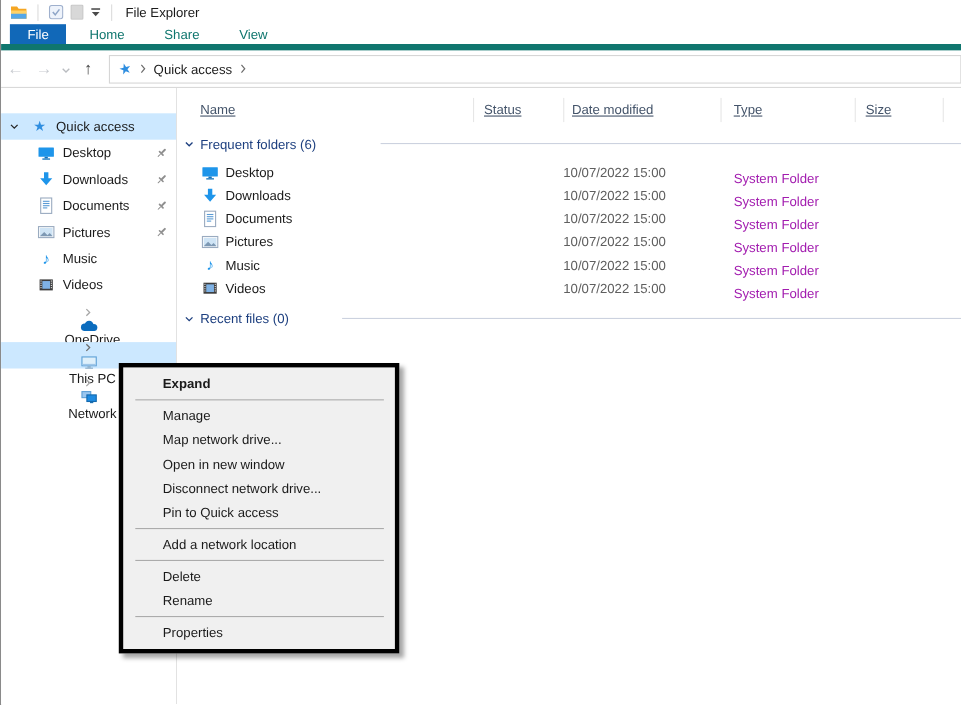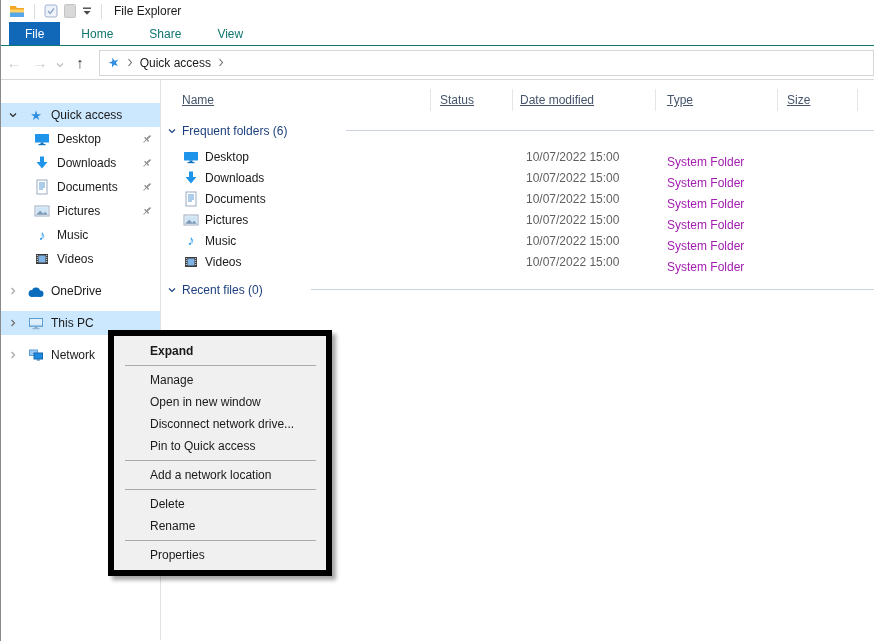--- a/index.html
+++ b/index.html
@@ -7,21 +7,21 @@
     font-family:"Liberation Sans","DejaVu Sans",sans-serif; font-size:12px; color:#1a1a1a; }
   #window { position:relative; width:874px; height:641px; background:#fff; border-left:1px solid #8a8a8a; }
 
   
   .titlebar { height:22px; display:flex; align-items:center; padding-left:5px; background:#fff; }
   .titlebar .sep { width:1px; height:15px; background:#dcdcdc; margin:0 6px; }
   .qat-btn { display:flex; align-items:center; justify-content:center; padding:0 3px; height:20px; }
   .app-title { margin-left:6px; color:#1a1a1a; }
 
   
-  .tabs { height:24px; display:flex; align-items:stretch; border-bottom:1px solid #0f766e; background:#fff; }
+  .tabs { height:24px; display:flex; align-items:stretch; border-bottom:6px solid #0f766e; background:#fff; }
   .tab { display:flex; align-items:center; padding:0 15px; color:#0f766e; cursor:default; }
   .tab.file { background:#1168b8; color:#fff; margin-left:8px; padding:0 16px; }
   .tab.plain { margin-left:6px; }
 
   
   .navbar { height:34px; display:flex; align-items:center; border-bottom:1px solid #d9d9d9; background:#fff; }
   .nav-btn { width:26px; text-align:center; font-size:15px; line-height:26px; }
   .nav-back,.nav-fwd { color:#c9ccd1; }
   .nav-drop { width:14px; }
   .nav-up { color:#3f3f3f; }
@@ -31,43 +31,43 @@
   .crumb-sep { margin:0 7px; display:flex; }
   .crumb-label { color:#1a1a1a; }
 
   
   .main { display:flex; height:560px; }
   .sidebar { width:160px; border-right:1px solid #e2e2e2; padding-top:23px; background:#fff; flex:none; }
   .tree-row { height:24px; display:flex; align-items:center; position:relative; cursor:default; }
   .tree-row.sel { background:#cce8ff; }
   .tree-row.root { padding-left:7px; }
   .tree-row.child { padding-left:32px; }
-  .tree-row.group-gap { margin-top:8px; }
+  .tree-row.group-gap { margin-top:8px;flex-direction:column; }
   .tree-chev { width:12px; display:flex; margin-right:7px; flex:none; }
   .tree-ico { width:18px; display:flex; justify-content:center; margin-right:6px; flex:none; }
   .tree-label { white-space:nowrap; }
   .pin { position:absolute; right:7px; top:6px; }
   .note-glyph { color:#1e95ea; font-size:14px; line-height:14px; }
 
   
   .content { position:relative; flex:1; background:#fff; }
   .colhead { position:absolute; top:6px; height:28px; line-height:28px; color:#44546a; cursor:default;text-decoration:underline; }
   .colsep { position:absolute; top:9px; height:22px; width:1px; background:#e6e6e6; }
   .group-row { position:absolute; height:21px; display:flex; align-items:center; color:#1d3f7f; cursor:default; }
   .group-chev { display:flex; margin-right:5px; }
   .group-rule { position:absolute; height:1px; background:#ccd2df; top:10px; right:0; }
   .file-row { position:absolute; left:0; right:0; height:21px; }
   .file-row .ico { position:absolute; left:22px; top:2px; width:16px; height:16px; display:flex; justify-content:center; }
   .file-row .nm { position:absolute; left:44px; top:0; line-height:21px; color:#1a1a1a; }
-  .file-row .dt { position:absolute; left:365px; top:0; line-height:21px; color:#5f5f5f; }
+  .file-row .dt { position:absolute; left:351px; top:0; line-height:21px; color:#5f5f5f; }
   .file-row .tp { position:absolute; left:506px; top:5px; line-height:21px; color:#a21caf; }
 
   
-  .ctx { position:absolute; left:107px; top:330px; width:224px; background:#f0f0f0;
-    border:6px solid #000000; box-shadow:4px 4px 4px rgba(0,0,0,.35); padding:4px 0; z-index:10; }
+  .ctx { position:absolute; left:107px; top:330px; width:255px; background:#f0f0f0;
+    border:4px solid #000000; box-shadow:4px 4px 4px rgba(0,0,0,.35); padding:4px 0; z-index:10; }
   .ctx-item { height:22px; line-height:22px; padding-left:36px; color:#1a1a1a; cursor:default; }
   .ctx-item.bold { font-weight:bold; }
   .ctx-sep { height:1px; background:#ababab; margin:3px 10px 3px 11px; }
 </style>
 </head>
 <body>
 
 <div id="window">
 
   <div class="titlebar">
@@ -419,20 +419,21 @@
       </div>
       <span class="group-rule" style="top:209px; left:150px"></span>
 
     </div>
   </div>
 
   <div class="ctx">
     <div class="ctx-item bold">Expand</div>
     <div class="ctx-sep"></div>
     <div class="ctx-item">Manage</div>
+    <div class="ctx-item">Map network drive...</div>
     <div class="ctx-item">Open in new window</div>
     <div class="ctx-item">Disconnect network drive...</div>
     <div class="ctx-item">Pin to Quick access</div>
     <div class="ctx-sep"></div>
     <div class="ctx-item">Add a network location</div>
     <div class="ctx-sep"></div>
     <div class="ctx-item">Delete</div>
     <div class="ctx-item">Rename</div>
     <div class="ctx-sep"></div>
     <div class="ctx-item">Properties</div>

